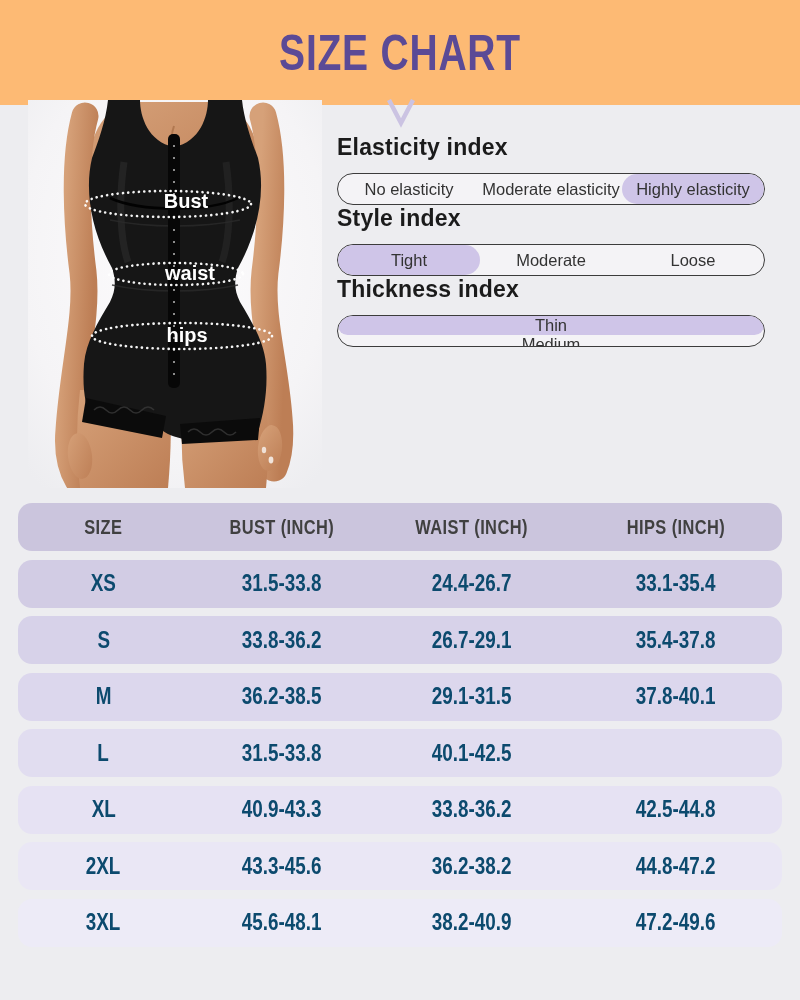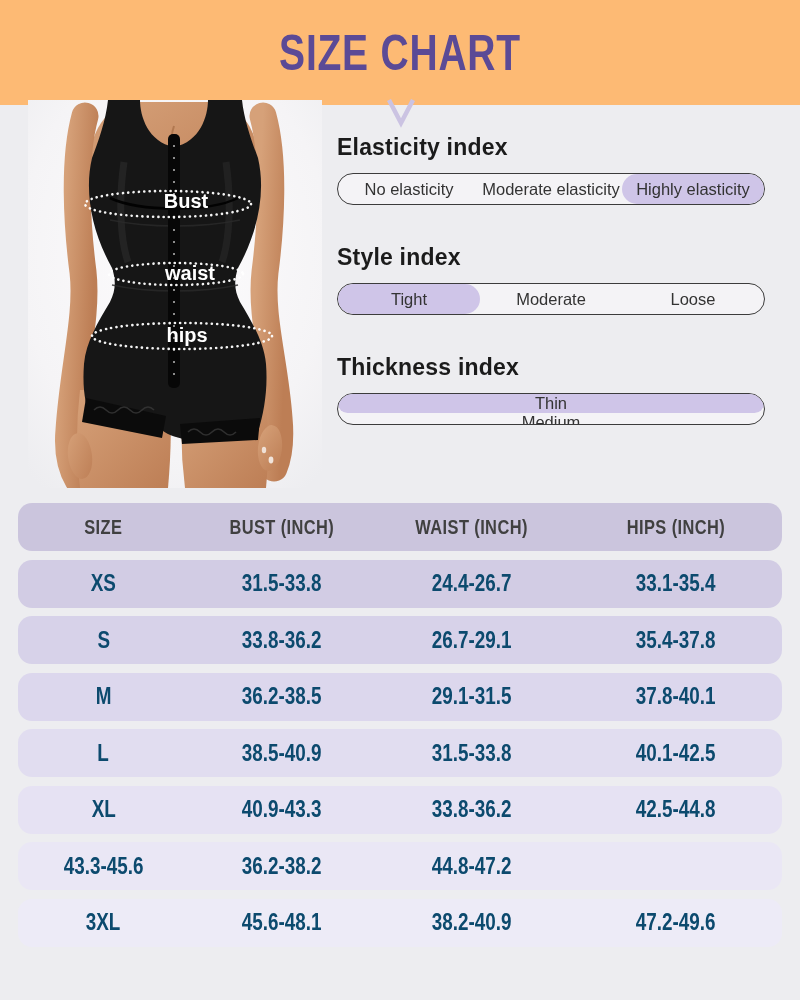--- a/index.html
+++ b/index.html
@@ -18,21 +18,21 @@
   }
   .chevron{position:absolute;left:386px;top:96px;width:30px;height:32px;}
   .model{position:absolute;left:28px;top:100px;width:294px;height:388px;}
   .panel{position:absolute;left:337px;top:134px;width:428px;}
   .index-title{
     margin:0 0 12px 0;font-size:23px;font-weight:700;color:#1b1b1b;
     letter-spacing:0.2px;
   }
   .pill{
     height:32px;border:1.5px solid #3c3c3c;border-radius:17px;overflow:hidden;
-    display:flex;background:#f4f3f6;margin-bottom:39px;box-sizing:border-box;
+    display:flex;background:#f4f3f6;box-sizing:border-box;
   }
   .pill.last{margin-bottom:0;flex-direction:column;}
   .opt{
     flex:1;display:flex;align-items:center;justify-content:center;
     font-size:16.5px;color:#333;white-space:nowrap;
   }
   .opt.selected{background:#cfc5e8;border-radius:17px;}
   .size-table{position:absolute;left:18px;top:503px;width:764px;}
   .trow{
     display:grid;grid-template-columns:171px 185px 195px 213px;
@@ -214,33 +214,33 @@
 
     <div class="trow r2">
       <div class="cell"><span>M</span></div>
       <div class="cell"><span>36.2-38.5</span></div>
       <div class="cell"><span>29.1-31.5</span></div>
       <div class="cell"><span>37.8-40.1</span></div>
     </div>
 
     <div class="trow r3">
       <div class="cell"><span>L</span></div>
-      <div class="cell"><span>38.5-40.9</span></div>
       <div class="cell"><span>31.5-33.8</span></div>
       <div class="cell"><span>40.1-42.5</span></div>
     </div>
 
     <div class="trow r4">
       <div class="cell"><span>XL</span></div>
       <div class="cell"><span>40.9-43.3</span></div>
       <div class="cell"><span>33.8-36.2</span></div>
       <div class="cell"><span>42.5-44.8</span></div>
     </div>
 
     <div class="trow r5">
+      <div class="cell"><span>2XL</span></div>
       <div class="cell"><span>43.3-45.6</span></div>
       <div class="cell"><span>36.2-38.2</span></div>
       <div class="cell"><span>44.8-47.2</span></div>
     </div>
 
     <div class="trow r6">
       <div class="cell"><span>3XL</span></div>
       <div class="cell"><span>45.6-48.1</span></div>
       <div class="cell"><span>38.2-40.9</span></div>
       <div class="cell"><span>47.2-49.6</span></div>

